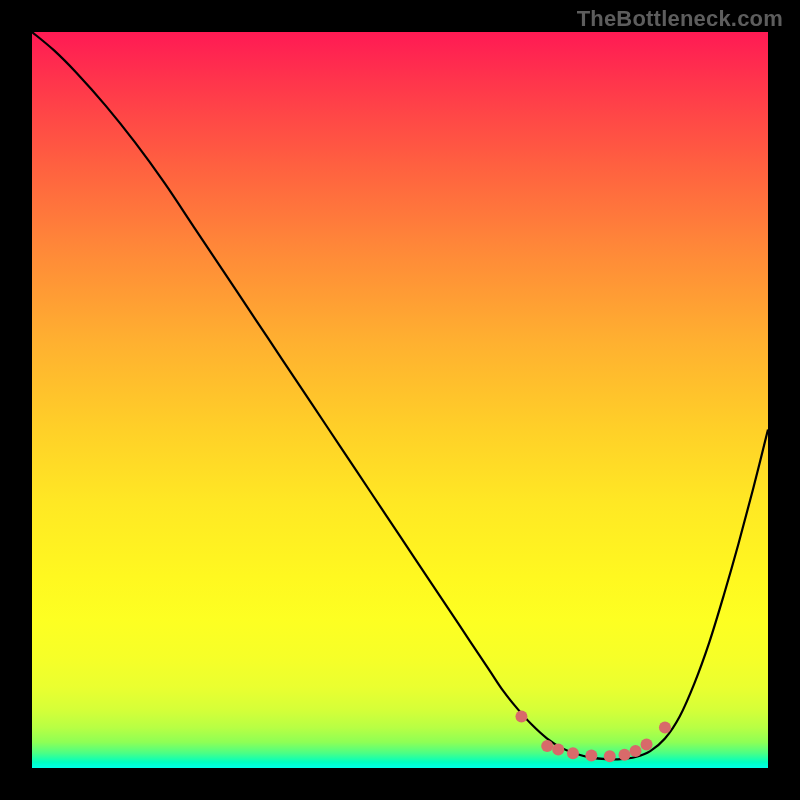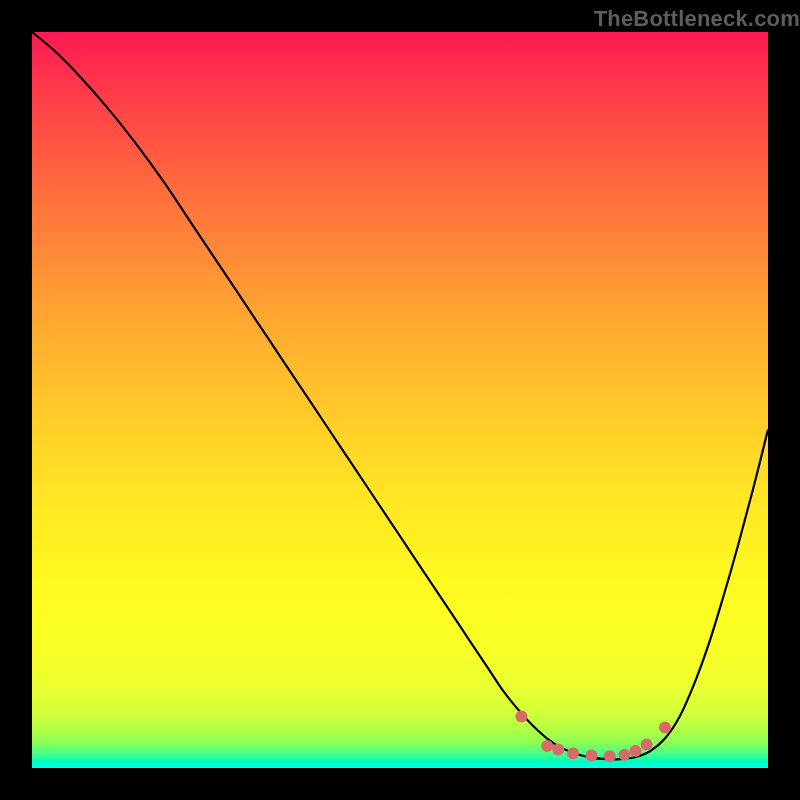--- a/index.html
+++ b/index.html
@@ -6,21 +6,21 @@
   html, body { width: 800px; height: 800px; background: #000; overflow: hidden; }
   .frame {
     position: relative;
     width: 800px;
     height: 800px;
     background: #000;
   }
   .watermark {
     position: absolute;
     top: 6px;
-    right: 0;
+    right: 17px;
     font-family: Arial, Helvetica, sans-serif;
     font-size: 22px;
     font-weight: bold;
     color: #5d5d5d;
     letter-spacing: 0.2px;
     z-index: 10;
   }
   .plot-area {
     position: absolute;
     left: 32px;

